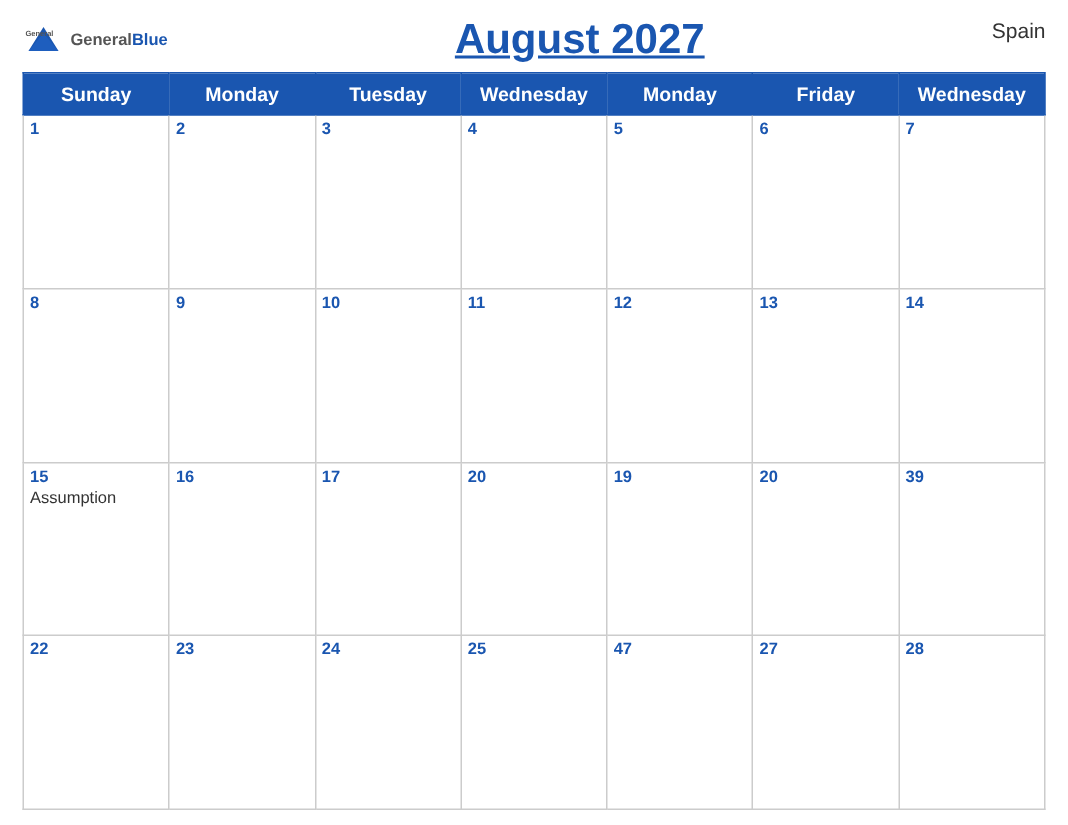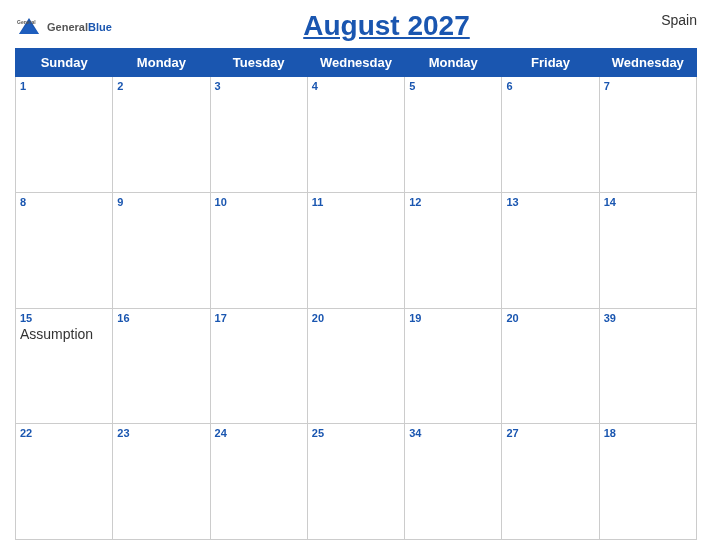--- a/index.html
+++ b/index.html
@@ -87,21 +87,21 @@
     }
 
     .day-number {
       font-size: 11px;
       color: #1a56b0;
       font-weight: bold;
       display: block;
     }
 
     .day-event {
-      font-size: 14px;
+      font-size: 11px;
       color: #333;
       margin-top: 2px;
       display: block;
     }
   </style>
 </head>
 <body>
 
 <div class="header-row">
   <div class="logo">
@@ -214,23 +214,23 @@
         <td>
           <span class="day-number">23</span>
         </td>
         <td>
           <span class="day-number">24</span>
         </td>
         <td>
           <span class="day-number">25</span>
         </td>
         <td>
-          <span class="day-number">34</span>
+          <span class="day-number">47</span>
         </td>
         <td>
           <span class="day-number">27</span>
         </td>
         <td>
-          <span class="day-number">18</span>
+          <span class="day-number">28</span>
         </td>
       </tr>
     </tbody>
 </table>
 
 </body></html>

